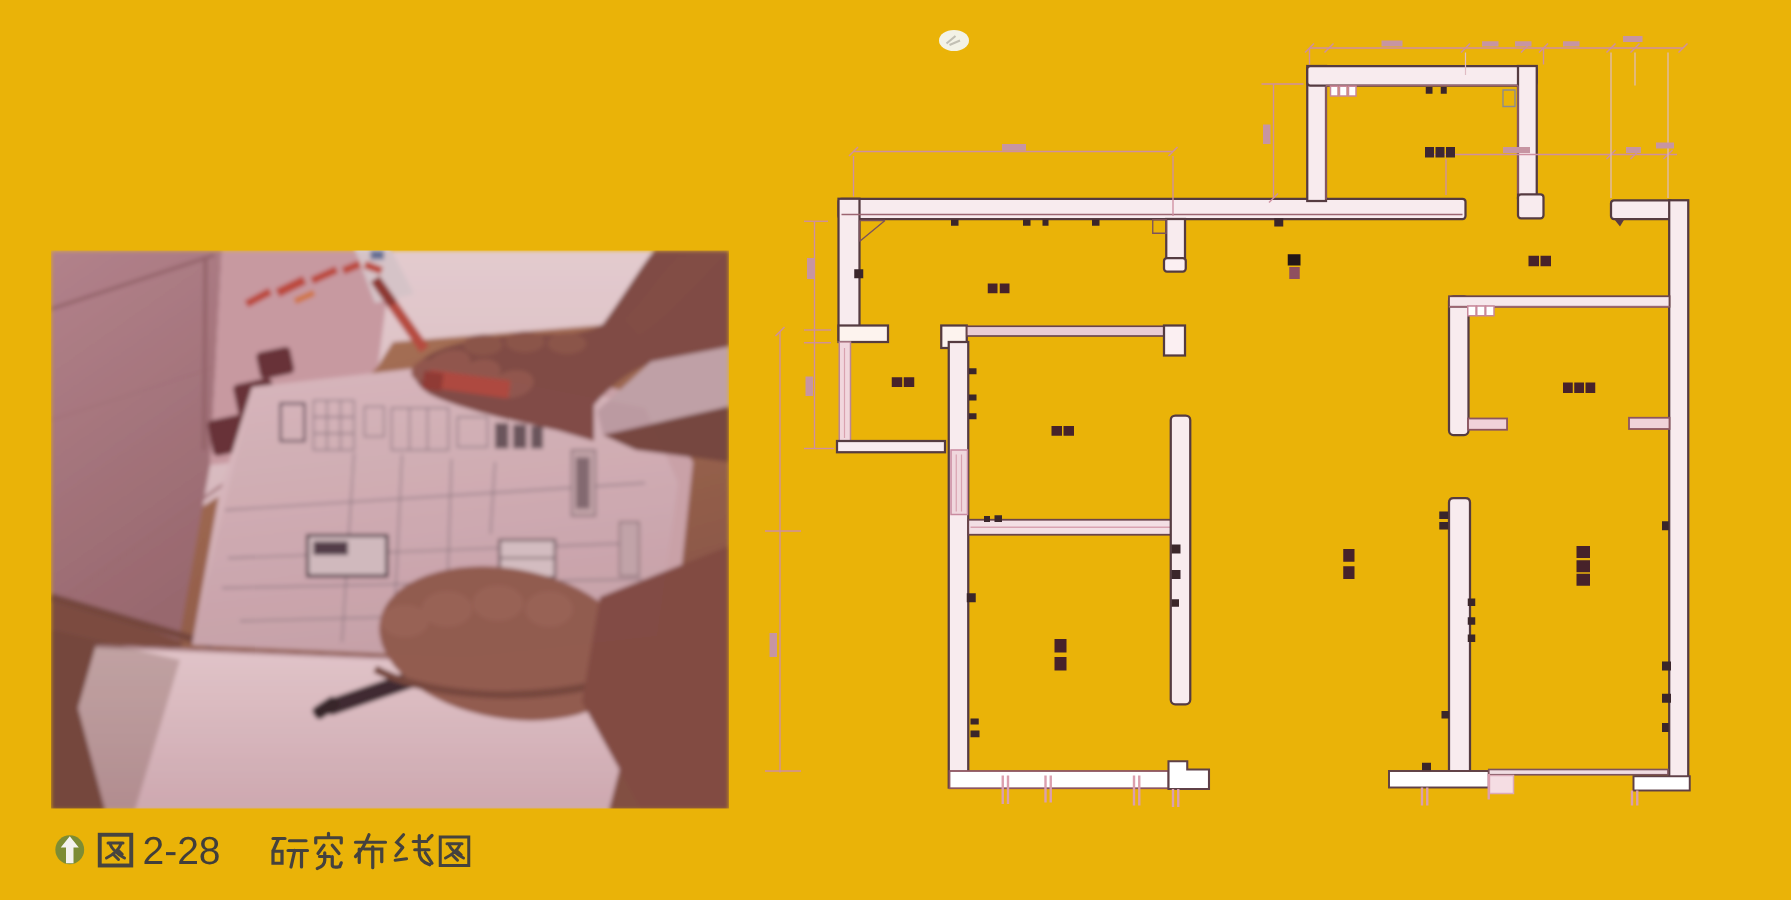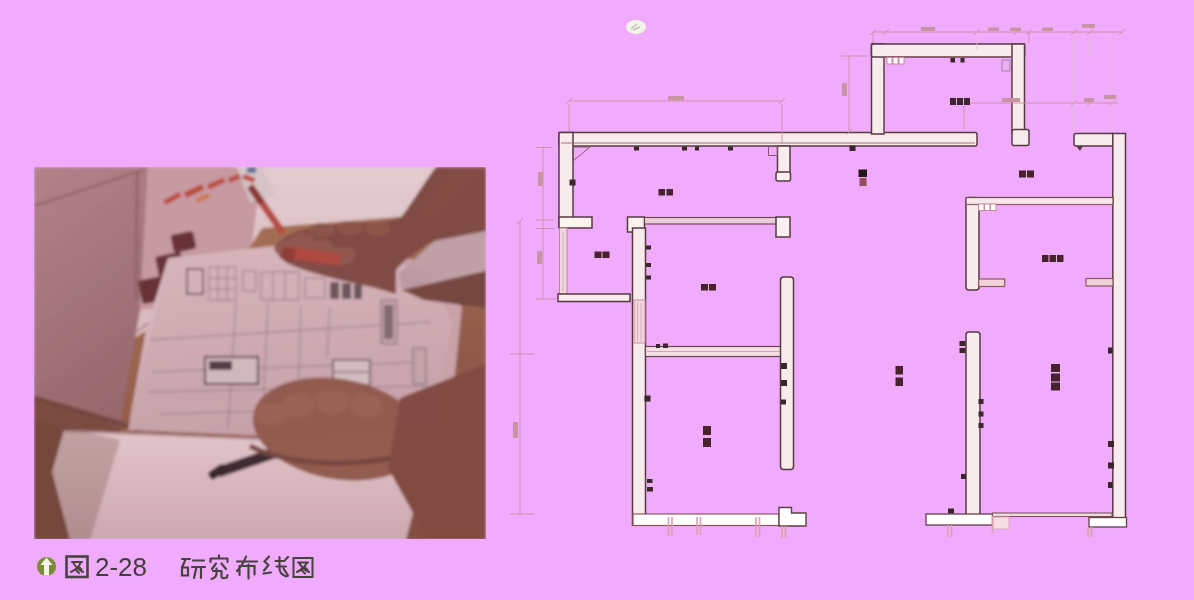--- a/index.html
+++ b/index.html
@@ -1,16 +1,16 @@
 <!DOCTYPE html>
 <html><head>
 <meta charset="utf-8">
 <style>
 html,body{margin:0;padding:0;background:#ffffff;}
-#page{position:relative;width:1194px;height:600px;background:#f0abfc;overflow:hidden;
+#page{position:relative;width:1194px;height:600px;background:#eab308;overflow:hidden;
 font-family:"Liberation Sans", sans-serif;}
 </style>
 </head>
 <body>
 <div id="page">
 <svg width="1194" height="600" viewBox="0 0 1194 600">
 <defs>
   <clipPath id="photoClip">
           <rect x="34" y="167" width="452" height="372"></rect>
         </clipPath>

